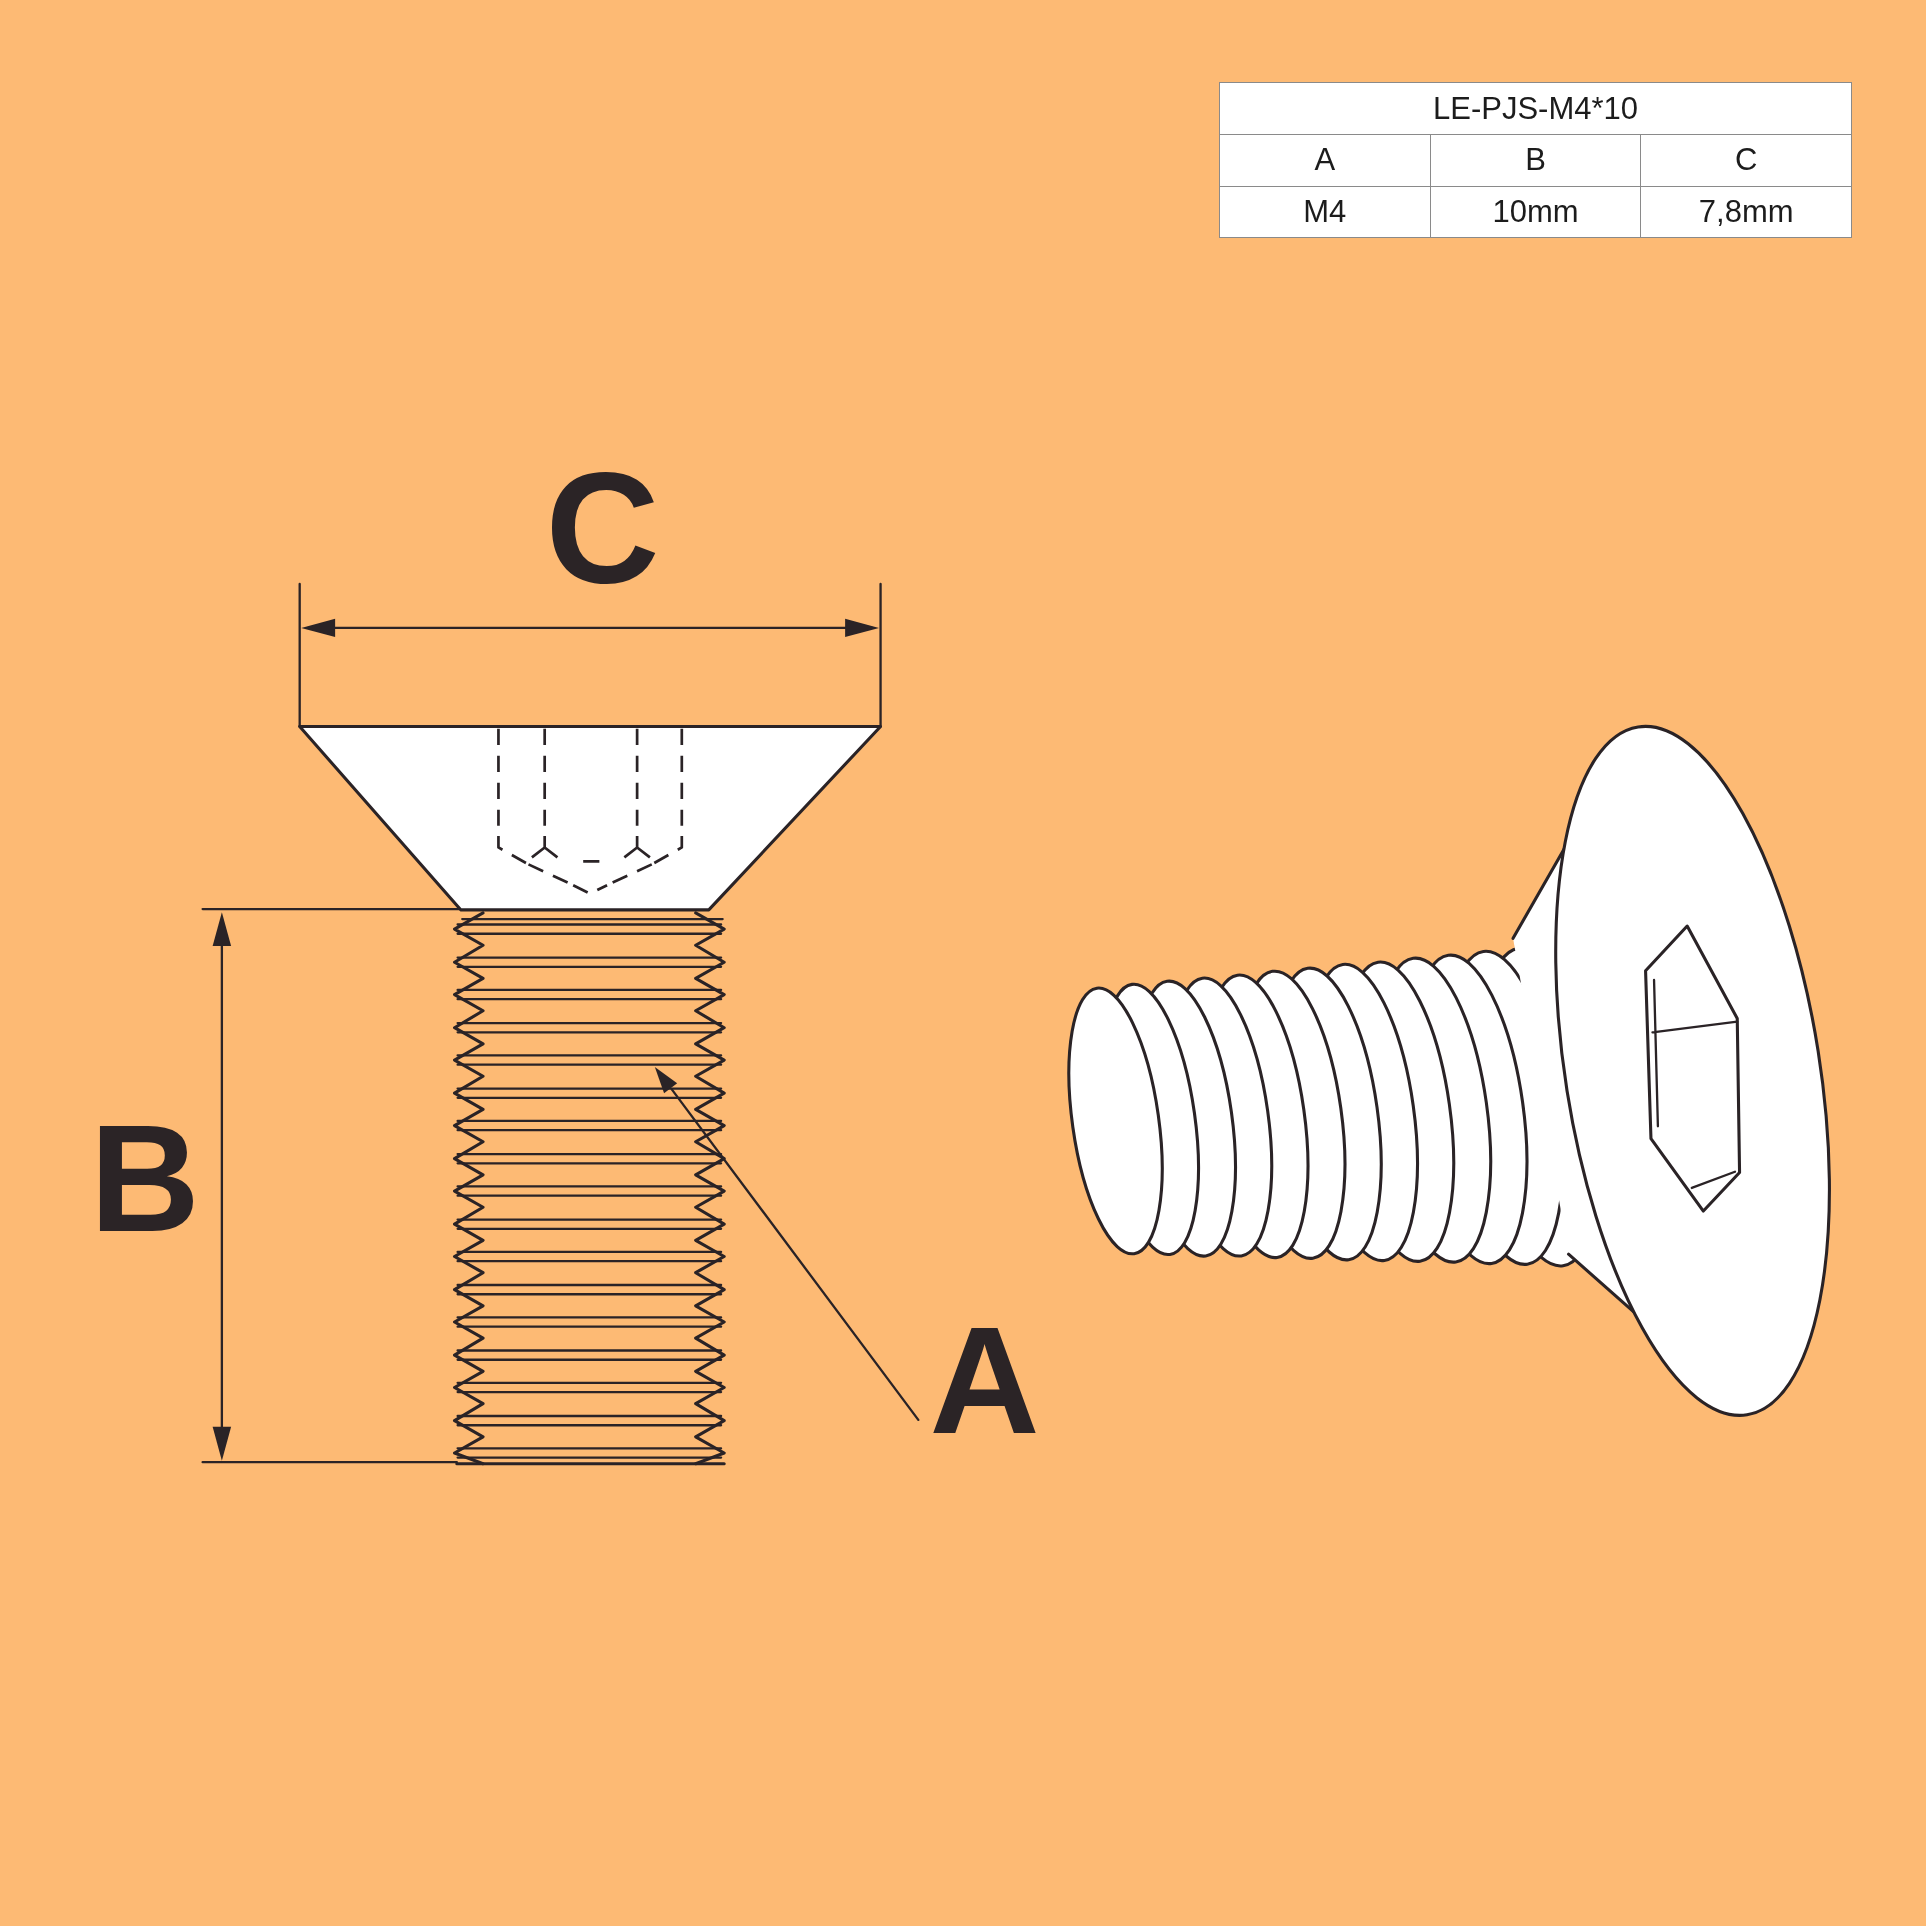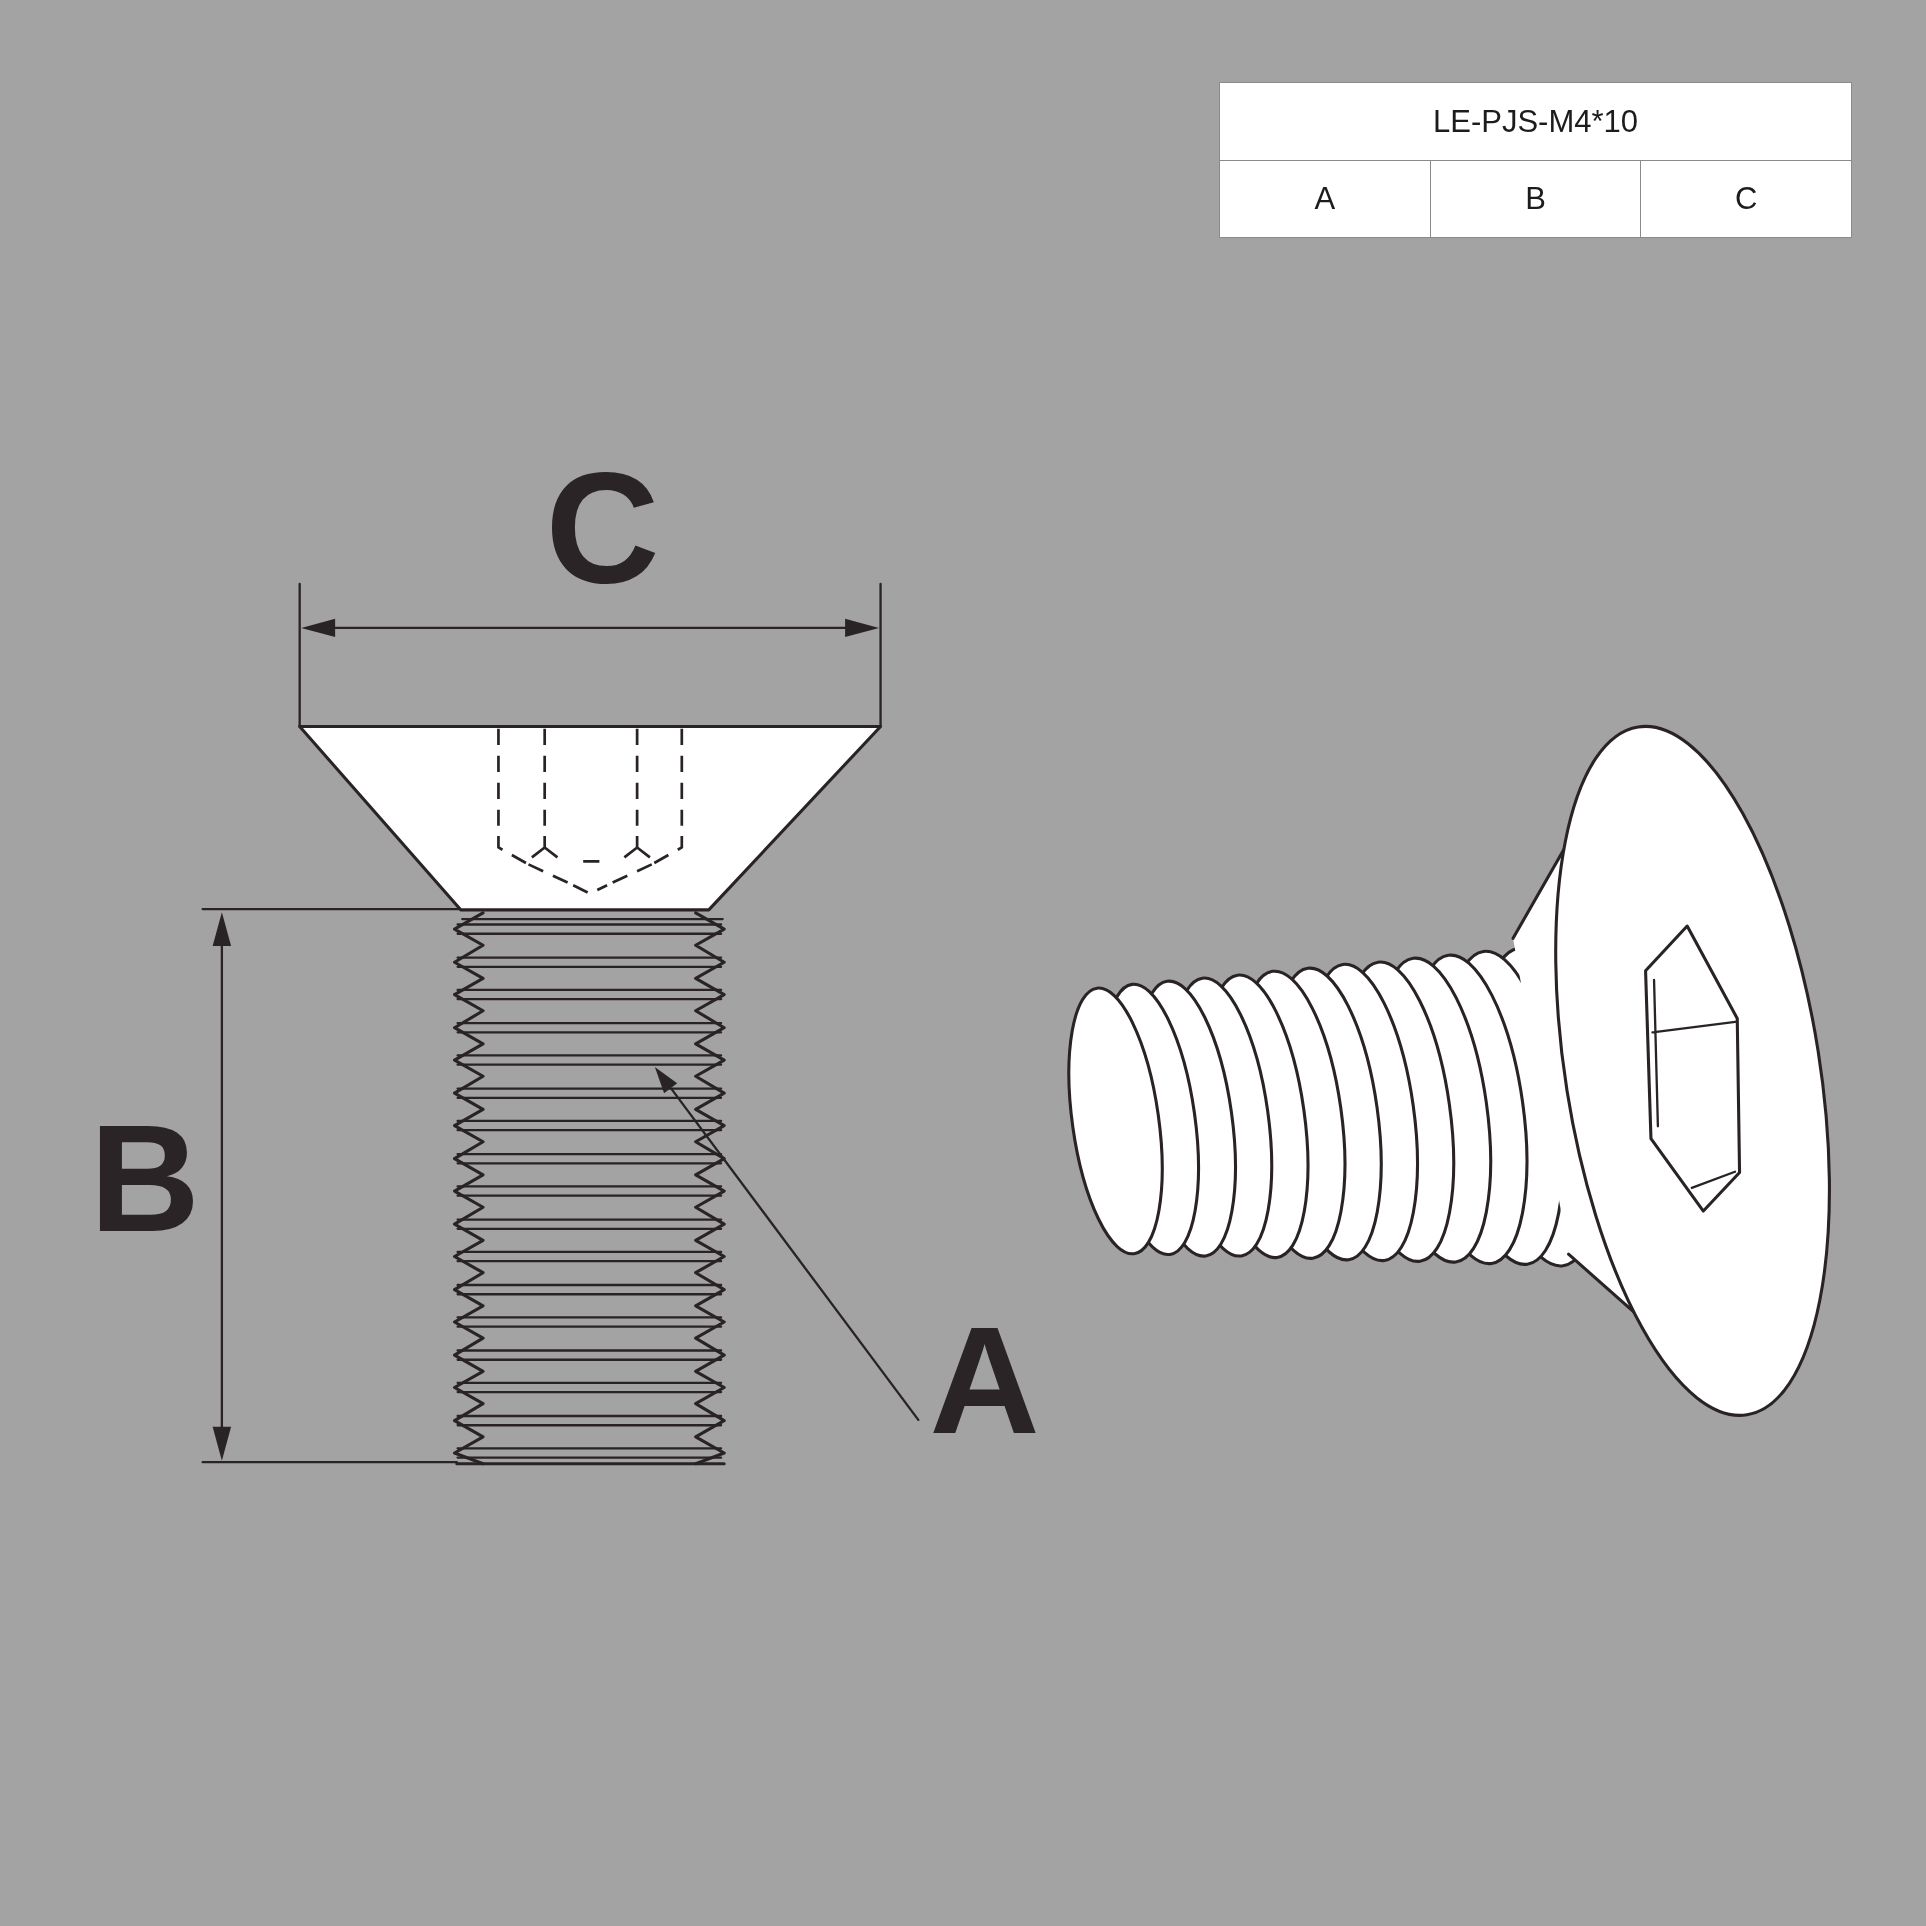--- a/index.html
+++ b/index.html
@@ -4,21 +4,21 @@
 <style>
   html, body {
     margin: 0;
     padding: 0;
     background: #ffffff;
   }
   #page {
     position: relative;
     width: 1926px;
     height: 1926px;
-    background: #a3a3a3;
+    background: #fdba74;
     font-family: "Liberation Sans", sans-serif;
     overflow: hidden;
   }
   #drawing-svg {
     position: absolute;
     left: 0;
     top: 0;
   }
   
   .spec-table {
@@ -65,20 +65,25 @@
 <div id="page">
 
   <div class="spec-table">
     <div class="spec-row">
       <div class="spec-cell spec-title-cell">LE-PJS-M4*10</div>
     </div>
     <div class="spec-row">
       <div class="spec-cell">A</div>
       <div class="spec-cell">B</div>
       <div class="spec-cell">C</div>
+    </div>
+    <div class="spec-row">
+      <div class="spec-cell">M4</div>
+      <div class="spec-cell">10mm</div>
+      <div class="spec-cell">7,8mm</div>
     </div>
   </div>
 
   <svg id="drawing-svg" width="1926" height="1926" viewBox="0 0 2500 2500">
 
     <g>
 
       <g>
         <path class="thin" d="M389,758 V943 M1143,758 V943"></path>
         <path class="thin" d="M400,815 H1132"></path>

